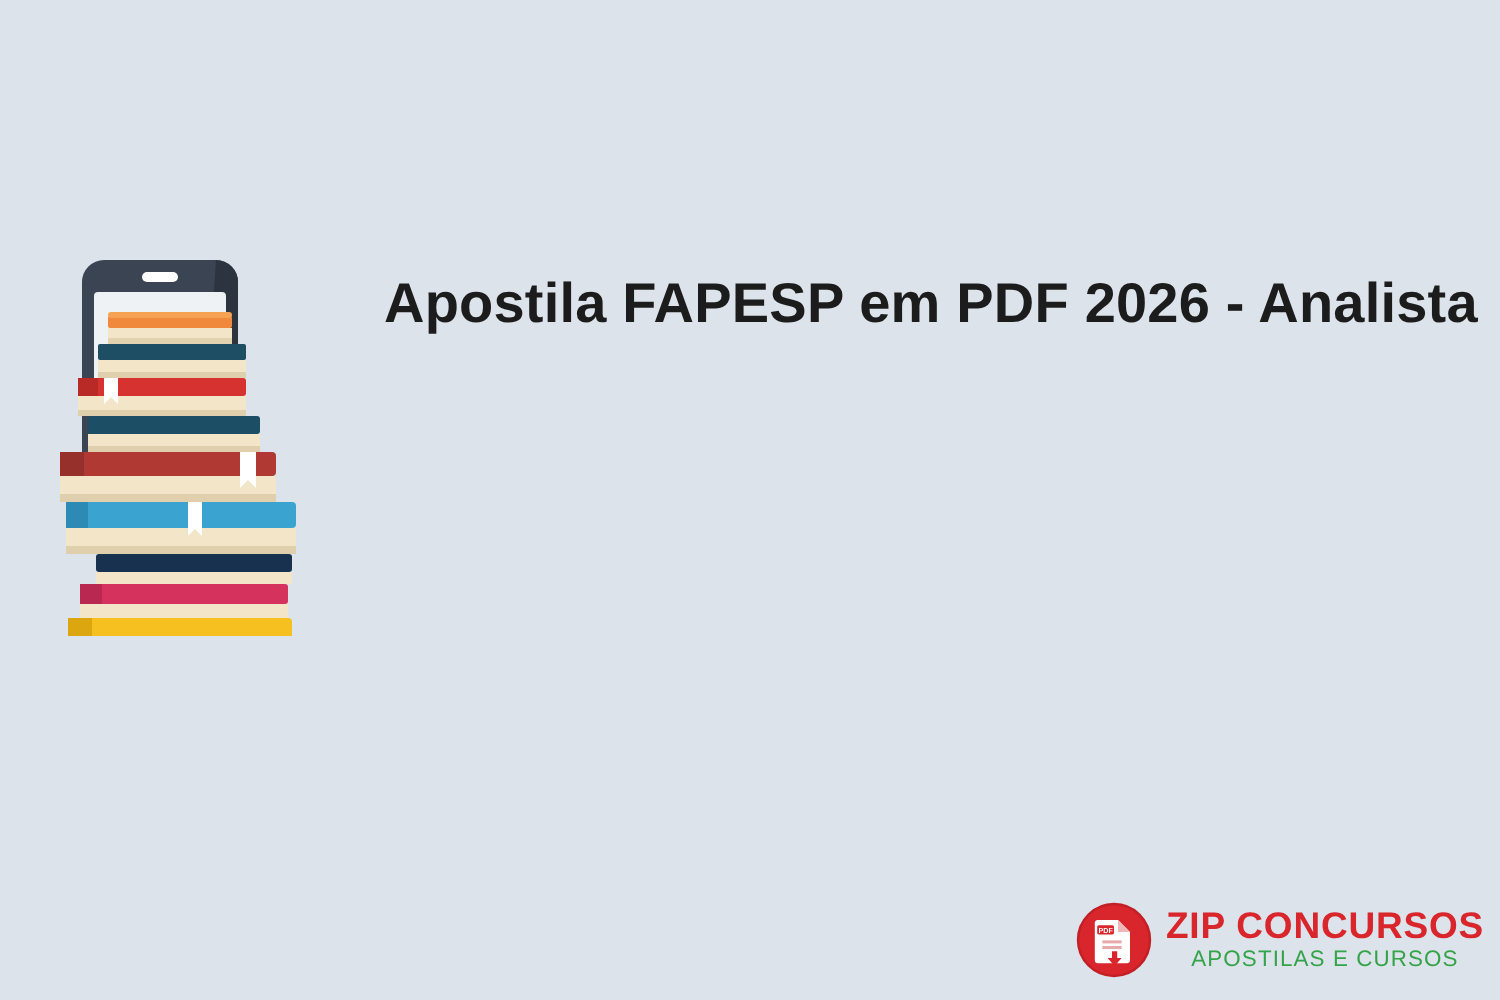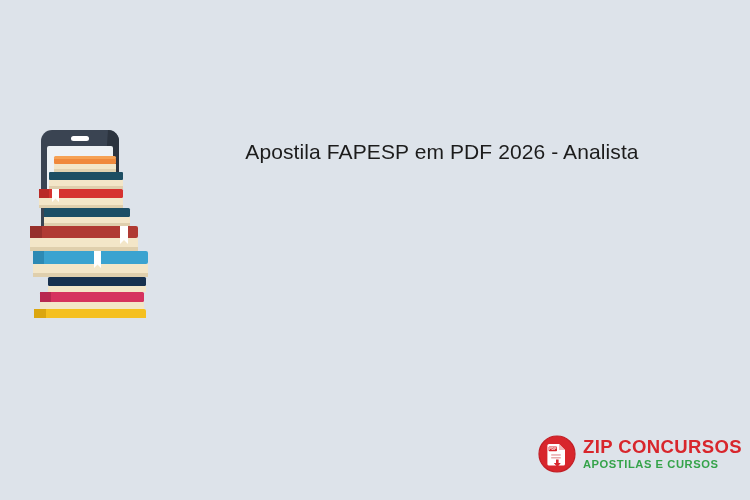--- a/index.html
+++ b/index.html
@@ -25,37 +25,38 @@
   .illustration svg{display:block;width:165px;height:190px;}
 
   
   .title-block{
     position:absolute;
     left:192px;top:136px;
     width:500px;
     text-align:center;
   }
   .title-line{
-    font-size:21px;
-    font-weight:400;
+    font-size:28px;
+    font-weight:700;
     color:#1c1c1c;
     line-height:32px;
     letter-spacing:0.1px;
     white-space:nowrap;
   }
   .title-line.second{white-space:normal;}
 
   
   .logo{
     position:absolute;
-    right:8px;bottom:24px;
+    right:8px;bottom:8px;
     height:44px;
     display:flex;
     align-items:center;
     gap:7px;
+    text-align:center;
   }
   .logo-mark{
     width:38px;height:38px;
     flex:0 0 38px;
     position:relative;
   }
   .logo-mark svg{display:block;width:38px;height:38px;}
   .logo-text{
     display:flex;
     flex-direction:column;
@@ -64,21 +65,21 @@
   }
   .logo-title{
     font-size:18.5px;
     font-weight:700;
     color:#d8262c;
     letter-spacing:0.4px;
     white-space:nowrap;
   }
   .logo-sub{
     font-size:11.2px;
-    font-weight:700;
+    font-weight:400;
     color:#35a34a;
     letter-spacing:0.55px;
     white-space:nowrap;
     margin-top:3px;
   }
 </style>
 </head>
 <body>
 
 <div class="banner">

